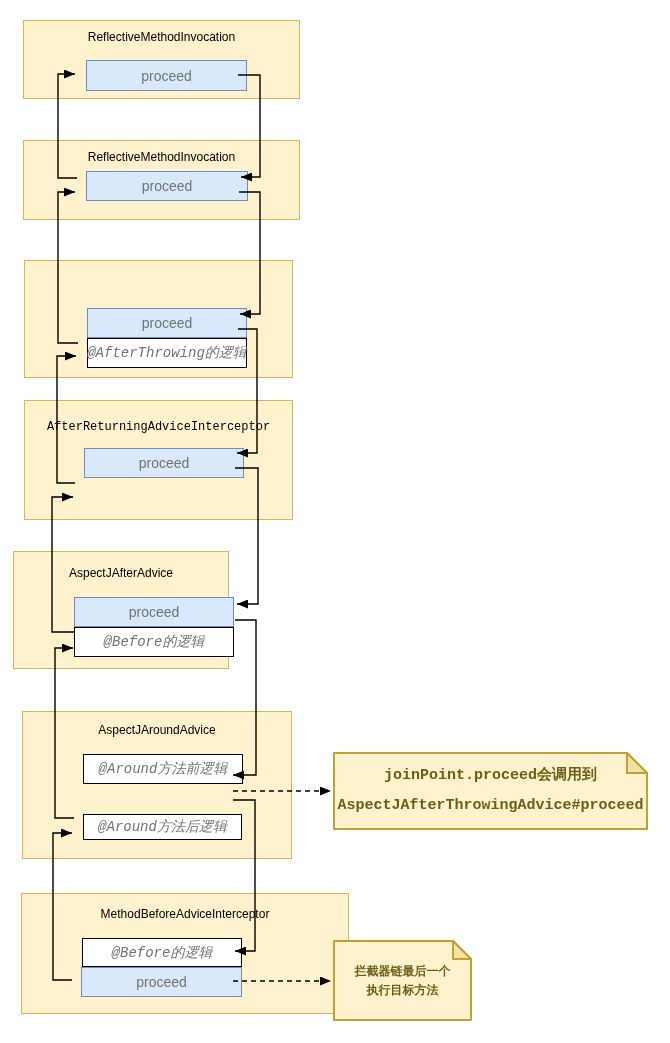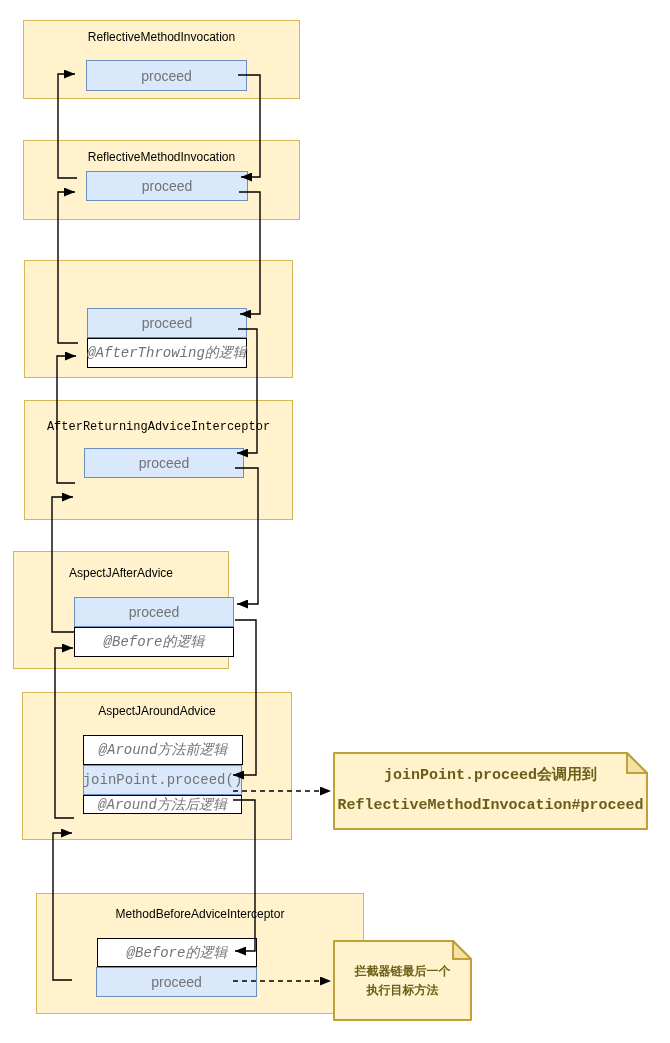--- a/index.html
+++ b/index.html
@@ -62,41 +62,40 @@
     <div class="gtitle mono" style="top:19px">AfterReturningAdviceInterceptor</div>
     <div class="row call" style="left:51px;top:47px;width:160px;height:30px">proceed</div>
   </div>
 
   <div class="group" style="left:13px;top:551px;width:216px;height:118px">
     <div class="gtitle" style="top:14px">AspectJAfterAdvice</div>
     <div class="row call" style="left:52px;top:45px;width:160px;height:30px">proceed</div>
     <div class="row logic" style="left:52px;top:75px;width:160px;height:30px">@Before的逻辑</div>
   </div>
 
-  <div class="group" style="left:22px;top:692px;width:270px;height:148px">
+  <div class="group" style="left:22px;top:711px;width:270px;height:148px">
     <div class="gtitle" style="top:11px">AspectJAroundAdvice</div>
     <div class="row logic" style="left:52px;top:42px;width:160px;height:30px">@Around方法前逻辑</div>
-    <div class="row call mono" style="left:52px;top:72px;width:159px;height:30px">joinPoint.proceed()</div>
-    <div class="row logic" style="left:52px;top:102px;width:159px;height:19px">@Around方法后逻辑</div>
+    <div class="row logic" style="left:52px;top:102px;width:159px;height:26px">@Around方法后逻辑</div>
   </div>
 
-  <div class="group" style="left:36px;top:893px;width:328px;height:121px">
+  <div class="group" style="left:21px;top:893px;width:328px;height:121px">
     <div class="gtitle" style="top:13px">MethodBeforeAdviceInterceptor</div>
     <div class="row logic" style="left:52px;top:44px;width:160px;height:29px">@Before的逻辑</div>
     <div class="row call" style="left:51px;top:73px;width:161px;height:30px">proceed</div>
   </div>
 
   <div class="note" style="left:333px;top:752px;width:315px;height:78px">
     <svg width="315" height="78" viewBox="0 0 315 78">
       <path d="M1,1 H294 L314,21 V77 H1 Z" fill="#FFF2CC" stroke="#BFA138" stroke-width="2" stroke-linejoin="round"></path>
       <path d="M294,1 L294,21 L314,21 Z" fill="#F3E2A4" stroke="#BFA138" stroke-width="2" stroke-linejoin="round"></path>
     </svg>
     <div class="note-text mono">
       <span>joinPoint.proceed会调用到</span>
-      <span>ReflectiveMethodInvocation#proceed</span>
+      <span>AspectJAfterThrowingAdvice#proceed</span>
     </div>
   </div>
 
   <div class="note" style="left:333px;top:940px;width:139px;height:81px">
     <svg width="139" height="81" viewBox="0 0 139 81">
       <path d="M1,1 H120 L138,19 V80 H1 Z" fill="#FFF2CC" stroke="#BFA138" stroke-width="2" stroke-linejoin="round"></path>
       <path d="M120,1 L120,19 L138,19 Z" fill="#F3E2A4" stroke="#BFA138" stroke-width="2" stroke-linejoin="round"></path>
     </svg>
     <div class="note-text sans">
       <span>拦截器链最后一个</span>

